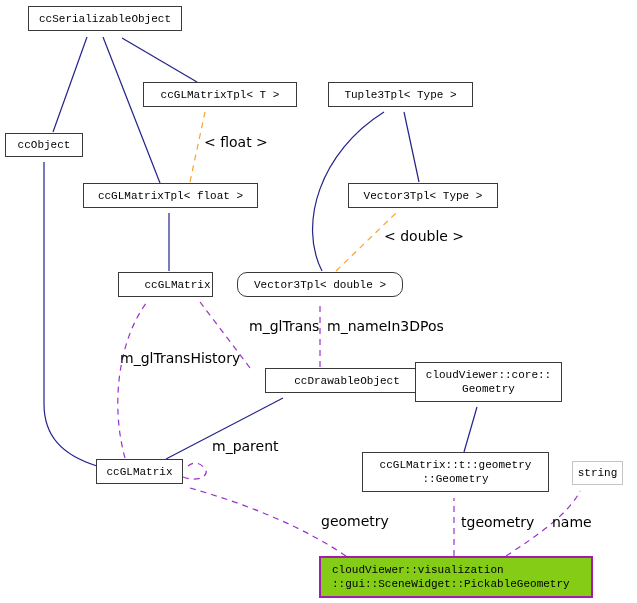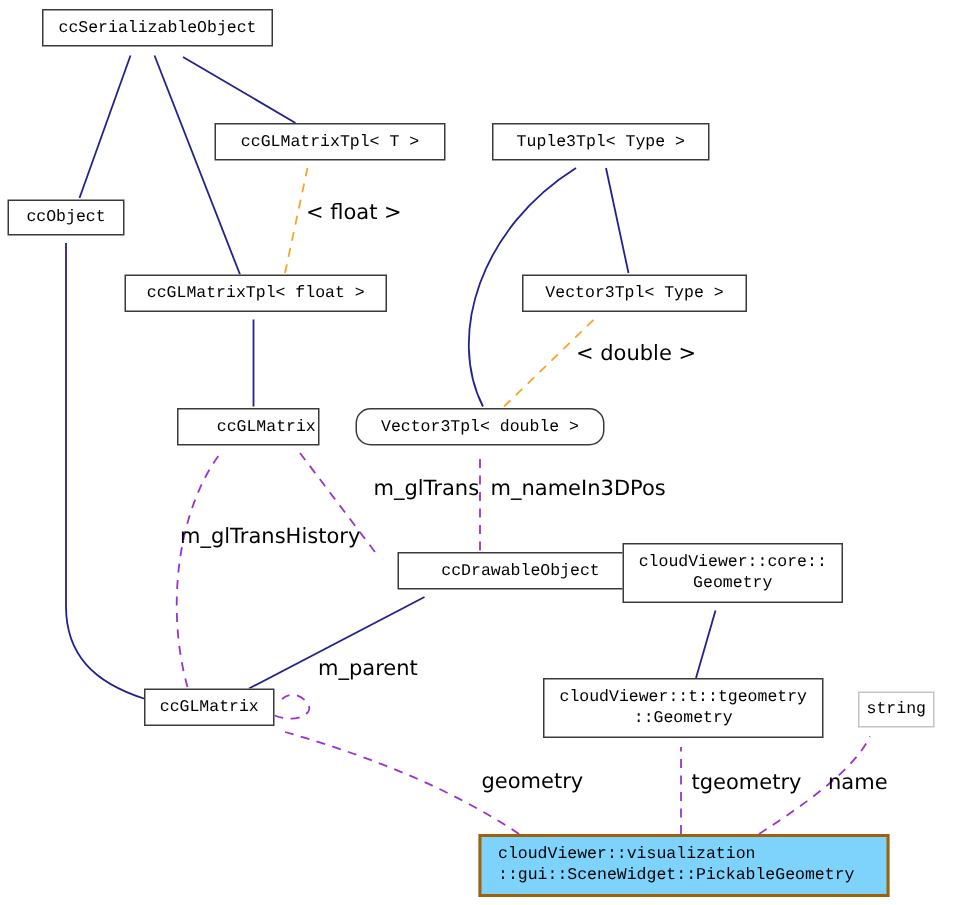--- a/index.html
+++ b/index.html
@@ -11,21 +11,21 @@
   svg.edges path { fill:none; }
   .edge-inherit  { stroke:#22228c; stroke-width:1.2px; }
   .edge-template { stroke:#f7a42a; stroke-width:1.2px; stroke-dasharray:6,5; }
   .edge-usage    { stroke:#9a32cd; stroke-width:1.2px; stroke-dasharray:6,5; }
   .node {
     position:absolute; box-sizing:border-box; z-index:2;
     background:#ffffff; border:1.4px solid #3a3a3a; color:#000;
     display:flex; align-items:center; justify-content:center;
     text-align:center; font-size:11px; line-height:14px; white-space:pre-line;font-family:Liberation Mono, monospace;
   }
-  .node.highlight { background:#7dd3fc; border:2px solid #a16207; }
+  .node.highlight { background:#84cc16; border:2px solid #a21caf; }
   .node.stdlib    { border:1.2px solid #c4c4c4; }
   .node.left-text { justify-content:flex-start; text-align:left; padding-left:11px; }
   .elabel {
     position:absolute; z-index:3; font-size:14px; line-height:13px;
     color:#000; white-space:nowrap;
   }
   
   #n-ccserializableobject { left:28px;  top:6px;   width:154px; height:25px; }
   #n-ccglmatrixtpl-t      { left:143px; top:82px;  width:154px; height:25px; }
   #n-tuple3tpl-type       { left:328px; top:82px;  width:145px; height:25px; }
@@ -95,21 +95,21 @@
   <div class="node" id="n-ccglmatrixtpl-t">ccGLMatrixTpl&lt; T &gt;</div>
   <div class="node" id="n-tuple3tpl-type">Tuple3Tpl&lt; Type &gt;</div>
   <div class="node" id="n-ccobject">ccObject</div>
   <div class="node" id="n-ccglmatrixtpl-float">ccGLMatrixTpl&lt; float &gt;</div>
   <div class="node" id="n-vector3tpl-type">Vector3Tpl&lt; Type &gt;</div>
   <div class="node" id="n-ccglmatrix">ccGLMatrix</div>
   <div class="node" id="n-vector3tpl-double">Vector3Tpl&lt; double &gt;</div>
   <div class="node" id="n-ccdrawableobject">ccDrawableObject</div>
   <div class="node" id="n-isdevice">cloudViewer::core::
 Geometry</div>
-  <div class="node" id="n-tgeometry-class">cloudViewer::t::tgeometry
+  <div class="node" id="n-tgeometry-class">ccGLMatrix::t::geometry
 ::Geometry</div>
   <div class="node stdlib" id="n-string">string</div>
   <div class="node" id="n-cchobject">ccGLMatrix</div>
   <div class="node highlight left-text" id="n-pickablegeometry">cloudViewer::visualization
 ::gui::SceneWidget::PickableGeometry</div>
 
   <div class="elabel" id="l-float">&lt; float &gt;</div>
   <div class="elabel" id="l-double">&lt; double &gt;</div>
   <div class="elabel" id="l-mgltrans">m_glTrans</div>
   <div class="elabel" id="l-mnamein3dpos">m_nameIn3DPos</div>

